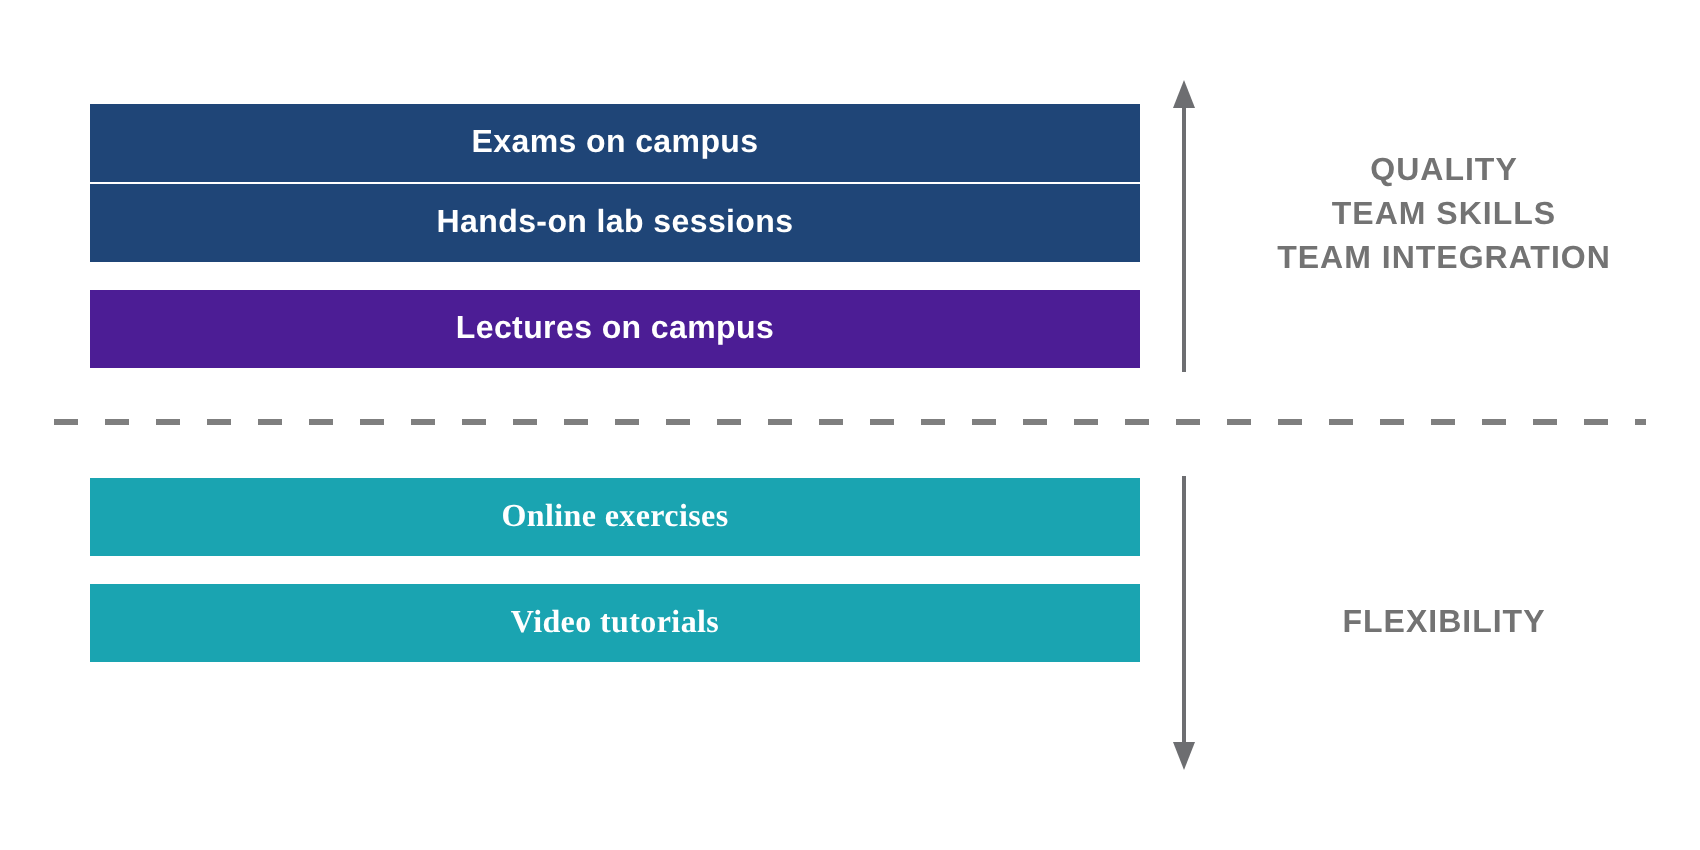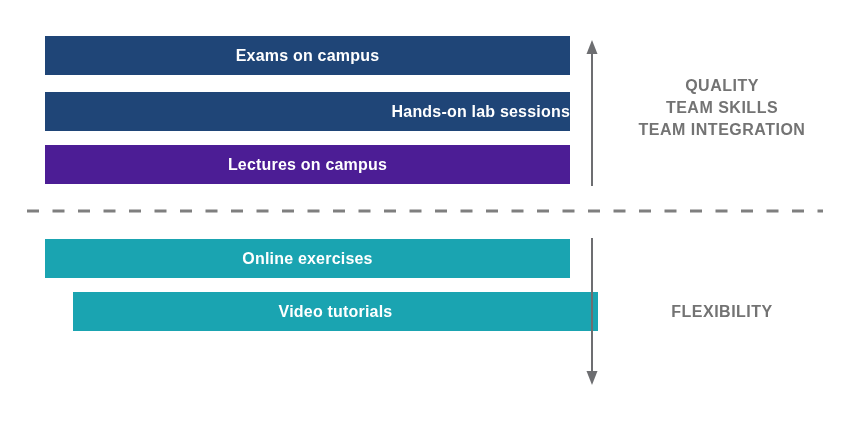--- a/index.html
+++ b/index.html
@@ -25,21 +25,21 @@
     justify-content: center;
   }
   .bar .bar-label {
     color: #ffffff;
     font-size: 16px;
     font-weight: 700;
     letter-spacing: 0.2px;
     white-space: nowrap;
   }
   .bar.campus { background: #1f4577; }
-  .bar.online { background: #1aa4b1; }
+  .bar.online { background: #1aa4b1; font-family: Liberation Serif, serif; }
 
   .side-label {
     position: absolute;
     left: 622px;
     width: 200px;
     text-align: center;
     color: #737373;
     font-size: 16px;
     font-weight: 700;
     line-height: 22px;
@@ -63,24 +63,24 @@
     top: 209px;
     width: 796px;
     height: 4px;
   }
 </style>
 </head>
 <body>
 
 <div id="stage">
 
-  <div class="bar campus" style="top: 36px; background: rgb(31, 69, 119);">
+  <div class="bar campus" style="top: 52px; background: rgb(31, 69, 119);">
     <span class="bar-label">Exams on campus</span>
   </div>
-  <div class="bar campus" style="top: 92px; background: rgb(31, 69, 119); justify-content: flex-end;">
+  <div class="bar campus" style="top: 92px; background: rgb(31, 69, 119);">
     <span class="bar-label">Hands-on lab sessions</span>
   </div>
   <div class="bar campus" style="top: 145px; background: #4c1d95;">
     <span class="bar-label">Lectures on campus</span>
   </div>
 
   <svg id="arrow-up" class="arrow-svg" viewBox="0 0 16 146" aria-hidden="true">
     <line x1="8" y1="13" x2="8" y2="146" stroke="#6d6e71" stroke-width="2"></line>
     <polygon points="8,0 2.5,14 13.5,14" fill="#6d6e71"></polygon>
   </svg>
@@ -91,21 +91,21 @@
     <div>TEAM INTEGRATION</div>
   </div>
 
   <svg id="divider" viewBox="0 0 796 4" preserveAspectRatio="none" aria-hidden="true">
     <line x1="0" y1="2" x2="796" y2="2" stroke="#7f7f7f" stroke-width="3" stroke-dasharray="12 13.5"></line>
   </svg>
 
   <div class="bar online" style="top: 239px; background: rgb(26, 164, 177);">
     <span class="bar-label">Online exercises</span>
   </div>
-  <div class="bar online" style="top: 292px; background: rgb(26, 164, 177); margin-left: 28px;">
+  <div class="bar online" style="top: 292px; background: rgb(26, 164, 177);">
     <span class="bar-label">Video tutorials</span>
   </div>
 
   <svg id="arrow-down" class="arrow-svg" viewBox="0 0 16 147" aria-hidden="true">
     <line x1="8" y1="0" x2="8" y2="133" stroke="#6d6e71" stroke-width="2"></line>
     <polygon points="8,147 2.5,133 13.5,133" fill="#6d6e71"></polygon>
   </svg>
 
   <div id="side-label-bottom" class="side-label">
     <div>FLEXIBILITY</div>

